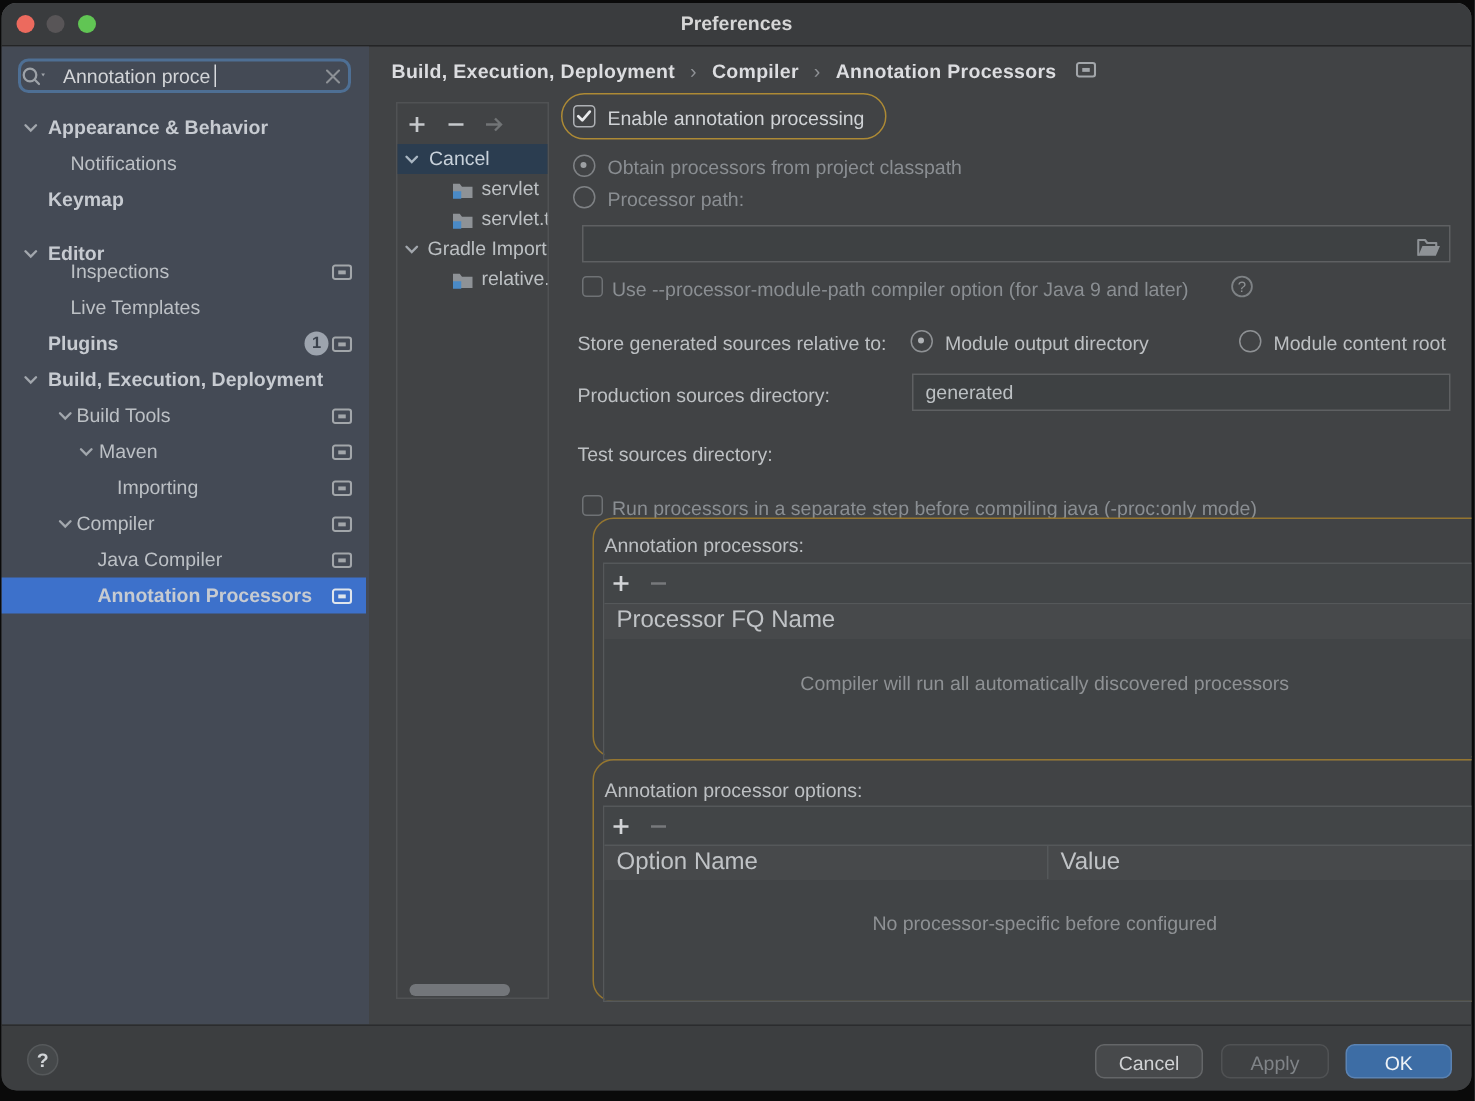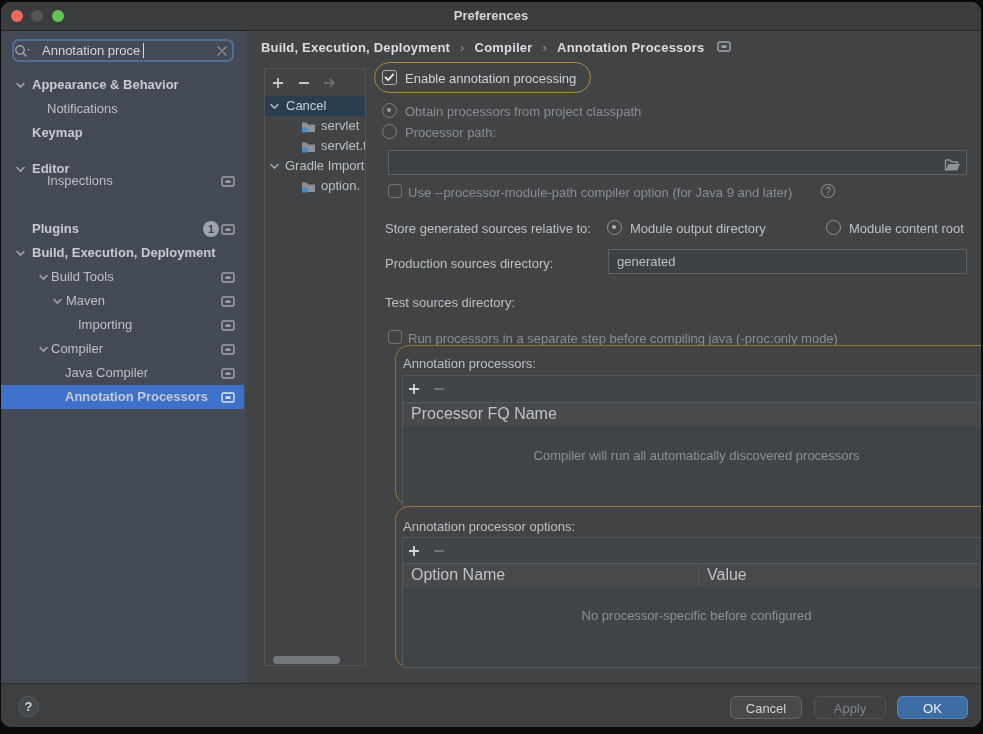--- a/index.html
+++ b/index.html
@@ -53,20 +53,21 @@
         </svg><span style="padding-left:31px"><b>Appearance &amp; Behavior</b></span></div>
     <div class="trow" style="top:66px;"><span style="padding-left:46px">Notifications</span></div>
     <div class="trow" style="top:90px;"><span style="padding-left:31px"><b>Keymap</b></span></div>
     <div class="trow" style="top:126px;"><svg class="chev" style="left:14px" width="11" height="11">
           <path d="M2 3.5 L5.5 7 L9 3.5" stroke="#a2a7ad" stroke-width="1.6" fill="none" stroke-linecap="round"></path>
         </svg><span style="padding-left:31px"><b>Editor</b></span></div>
     <div class="trow" style="top:138px;"><span style="padding-left:46px">Inspections</span><svg class="gear" width="14" height="11">
           <rect x="1" y="1" width="12" height="9" rx="1.5" stroke="#a2a6aa" fill="none" stroke-width="1.4"></rect>
           <rect x="4.5" y="4.3" width="5" height="2.6" fill="#a2a6aa"></rect>
         </svg></div>
+    <div class="trow" style="top:162px;"><span style="padding-left:46px">Live Templates</span></div>
     <div class="trow" style="top:186px;"><span style="padding-left:31px"><b>Plugins</b></span><div class="badge">1</div><svg class="gear" width="14" height="11">
           <rect x="1" y="1" width="12" height="9" rx="1.5" stroke="#a2a6aa" fill="none" stroke-width="1.4"></rect>
           <rect x="4.5" y="4.3" width="5" height="2.6" fill="#a2a6aa"></rect>
         </svg></div>
     <div class="trow" style="top:210px;"><svg class="chev" style="left:14px" width="11" height="11">
           <path d="M2 3.5 L5.5 7 L9 3.5" stroke="#a2a7ad" stroke-width="1.6" fill="none" stroke-linecap="round"></path>
         </svg><span style="padding-left:31px"><b>Build, Execution, Deployment</b></span></div>
     <div class="trow" style="top:234px;"><svg class="chev" style="left:37px" width="11" height="11">
           <path d="M2 3.5 L5.5 7 L9 3.5" stroke="#a2a7ad" stroke-width="1.6" fill="none" stroke-linecap="round"></path>
         </svg><span style="padding-left:50px">Build Tools</span><svg class="gear" width="14" height="11">
@@ -130,21 +131,21 @@
     <div class="mrow" style="top:67px;"><svg style="position:absolute;left:36px;top:3px" width="15" height="14">
           <path d="M1 3.5 h4.5 l1.5 2 H14 v7.5 H1 z" fill="#8e9296"></path>
           <rect x="1" y="8.5" width="5.5" height="5" fill="#4a8ac6"></rect>
         </svg><span style="padding-left:56px">servlet.t</span></div>
     <div class="mrow" style="top:87px;"><svg class="chev" style="left:4px;top:5px" width="11" height="11">
           <path d="M2 3.5 L5.5 7 L9 3.5" stroke="#a2a7ad" stroke-width="1.6" fill="none" stroke-linecap="round"></path>
         </svg><span style="padding-left:20px">Gradle Import</span></div>
     <div class="mrow" style="top:107px;"><svg style="position:absolute;left:36px;top:3px" width="15" height="14">
           <path d="M1 3.5 h4.5 l1.5 2 H14 v7.5 H1 z" fill="#8e9296"></path>
           <rect x="1" y="8.5" width="5.5" height="5" fill="#4a8ac6"></rect>
-        </svg><span style="padding-left:56px">option.</span></div>
+        </svg><span style="padding-left:56px">relative.</span></div>
     <div style="position:absolute;left:8px;top:587px;width:67px;height:8px;border-radius:4px;background:#73767a;"></div>
   </div>
 
   <div class="abs" style="left:373px;top:60px;width:217px;height:31px;border:1.5px solid #ad8a35;border-radius:16px;box-sizing:border-box;"></div>
   <div class="abs" style="left:381px;top:68px;width:15px;height:15px;border:1.1px solid #aeb1b5;border-radius:3px;box-sizing:border-box;">
       <svg width="13" height="13" style="position:absolute;left:0px;top:0px">
         <path d="M2.5 6.5 L5.2 9.2 L10.2 3.4" stroke="#e8eaec" stroke-width="1.8" fill="none" stroke-linecap="round" stroke-linejoin="round"></path>
       </svg>
     </div>
   <div class="lab" style="left:404px;top:69px;color:#d0d3d6;">Enable annotation processing</div>

